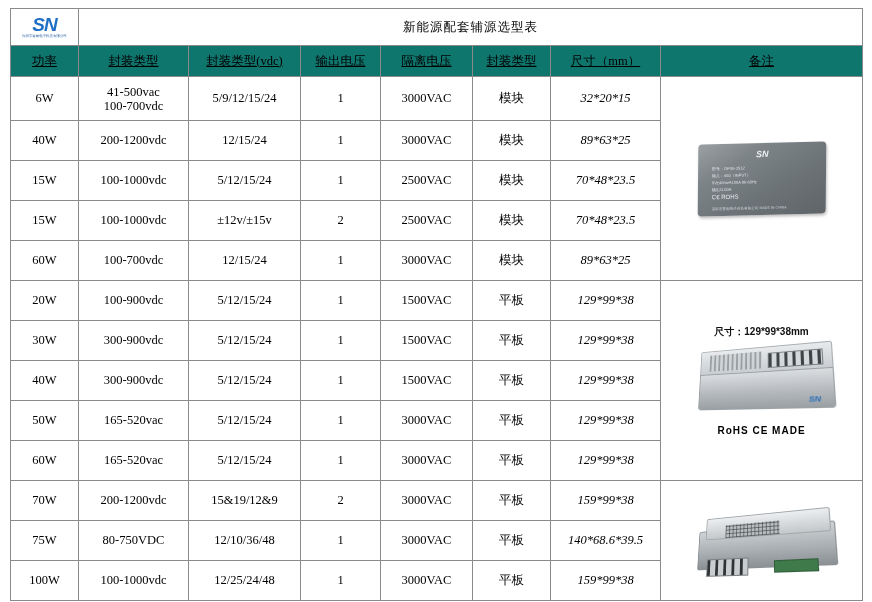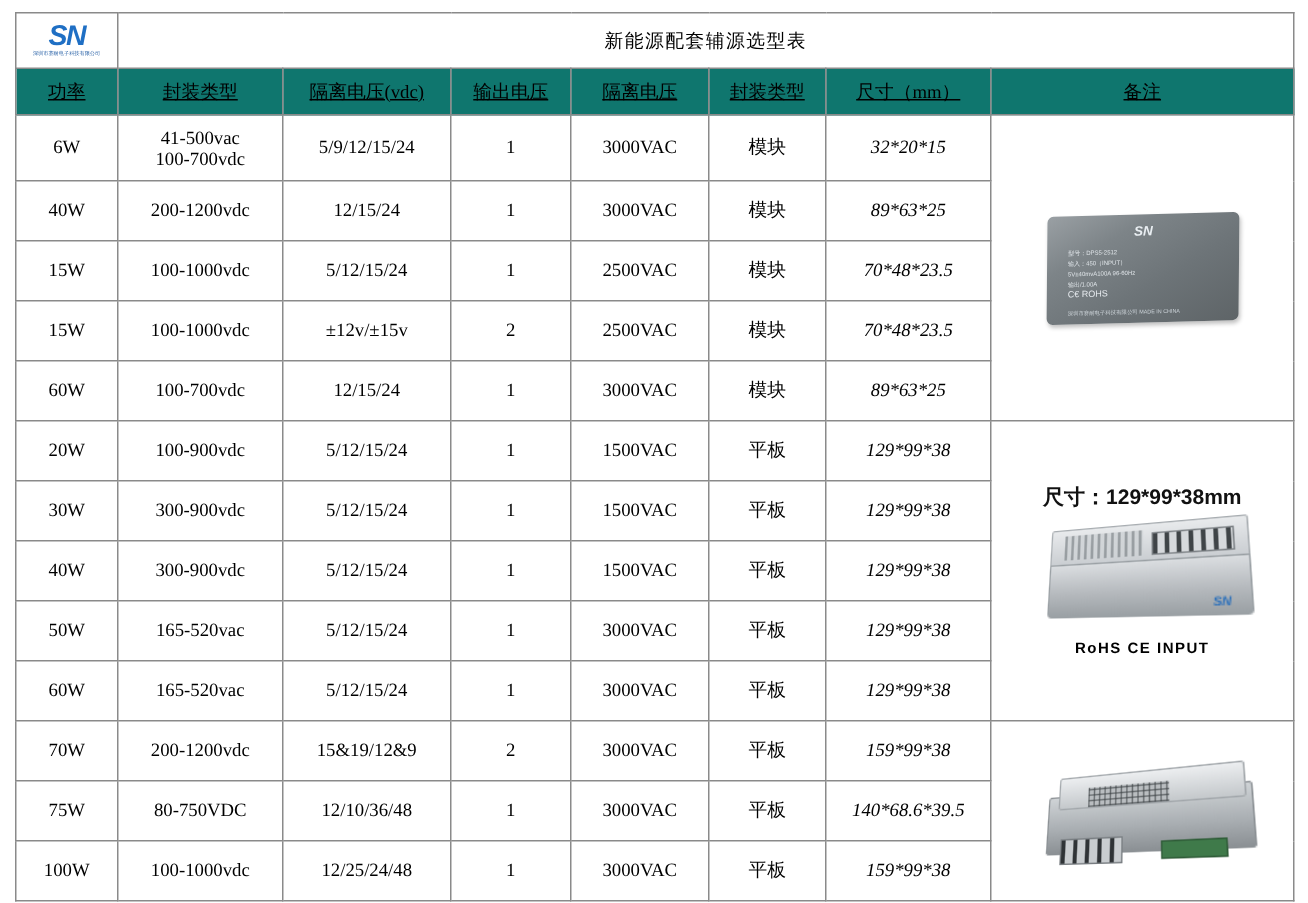--- a/index.html
+++ b/index.html
@@ -155,21 +155,21 @@
     left: 14px;
     bottom: 5px;
     font-size: 3.6px;
     color: #ccd3d8;
     font-family: "Liberation Sans", sans-serif;
     white-space: nowrap;
   }
   
   .panel-note {
     font-family: "Liberation Sans", sans-serif;
-    font-size: 14px;
+    font-size: 10px;
     font-weight: bold;
     color: #111;
     margin-bottom: 6px;
   }
   .panel-photo {
     width: 150px;
     height: 70px;
     position: relative;
     transform: perspective(220px) rotateX(12deg) rotateY(-14deg);
   }
@@ -309,21 +309,21 @@
             <div class="logo-mark">SN</div>
             <div class="logo-sub">深圳市赛耐电子科技有限公司</div>
           </div>
         </td>
         <td class="title-cell" colspan="7">新能源配套辅源选型表</td>
       </tr>
 
       <tr class="hdr">
         <td>功率</td>
         <td>封装类型</td>
-        <td>隔离电压(vdc)</td>
+        <td>封装类型(vdc)</td>
         <td>输出电压</td>
         <td>隔离电压</td>
         <td>封装类型</td>
         <td>尺寸（mm）</td>
         <td>备注</td>
       </tr>
 
       <tr class="body-row row-tall">
         <td>6W</td>
         <td class="two-line">
@@ -403,21 +403,21 @@
             <div class="panel-note">尺寸：129*99*38mm</div>
             <div class="panel-photo">
               <div class="panel-top">
                 <div class="panel-vents"></div>
                 <div class="panel-terminals"></div>
               </div>
               <div class="panel-front">
                 <div class="panel-logo">SN</div>
               </div>
             </div>
-            <div class="cert-line">RoHS  CE  INPUT</div>
+            <div class="cert-line">RoHS  CE  MADE</div>
           </div>
         </td>
       </tr>
 
       <tr class="body-row">
         <td>30W</td>
         <td>300-900vdc</td>
         <td>5/12/15/24</td>
         <td>1</td>
         <td>1500VAC</td>

